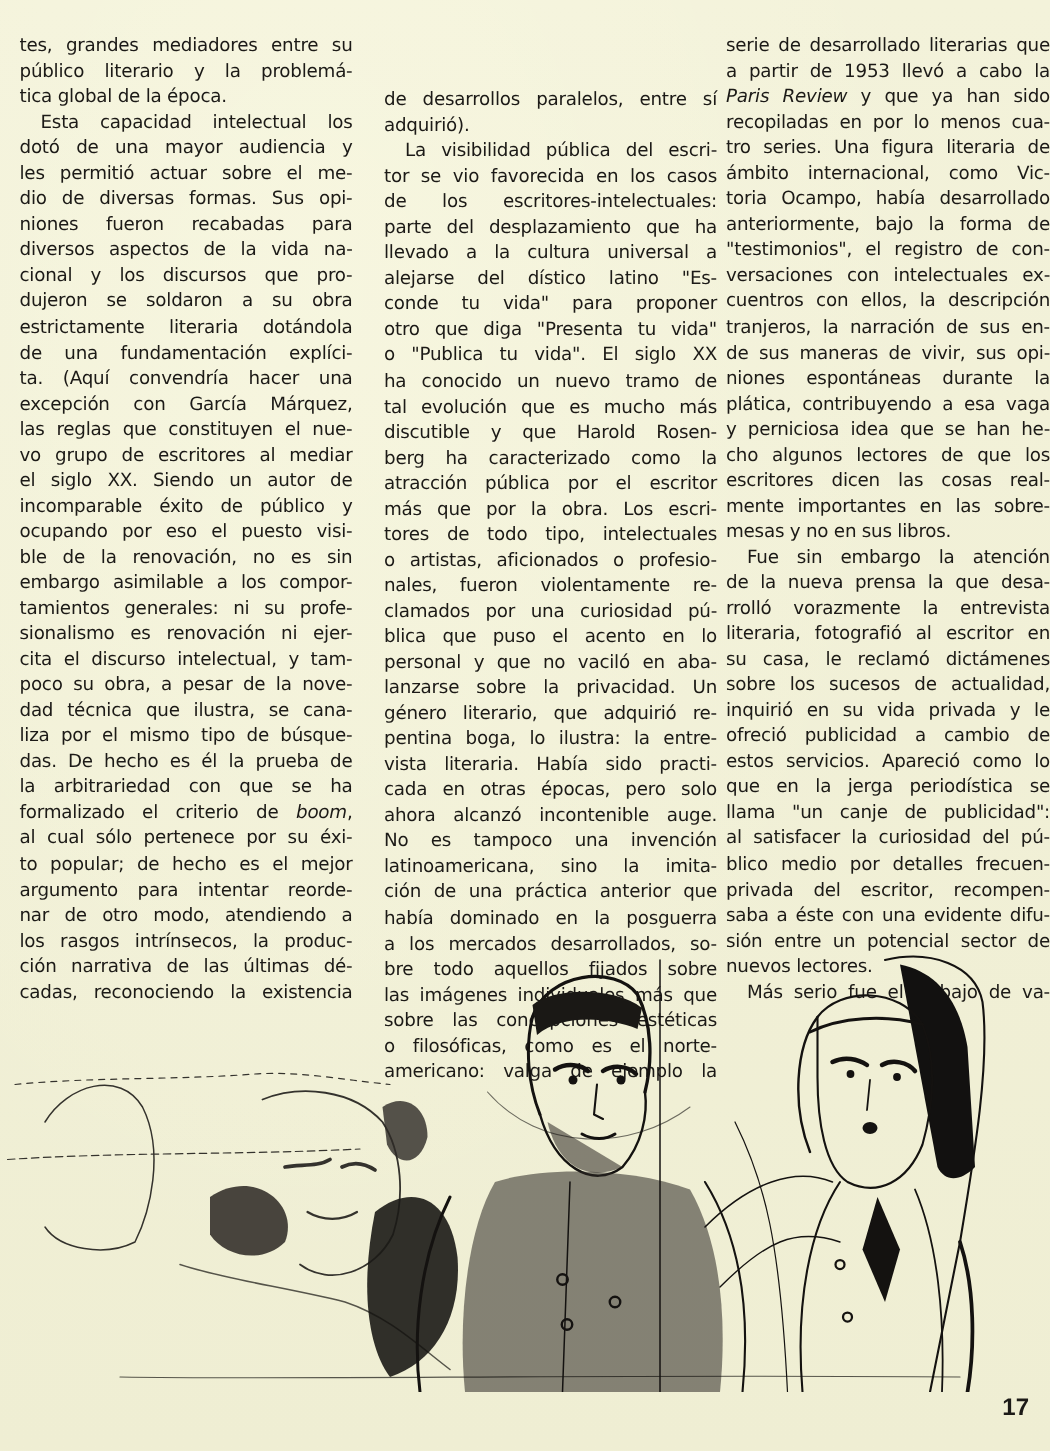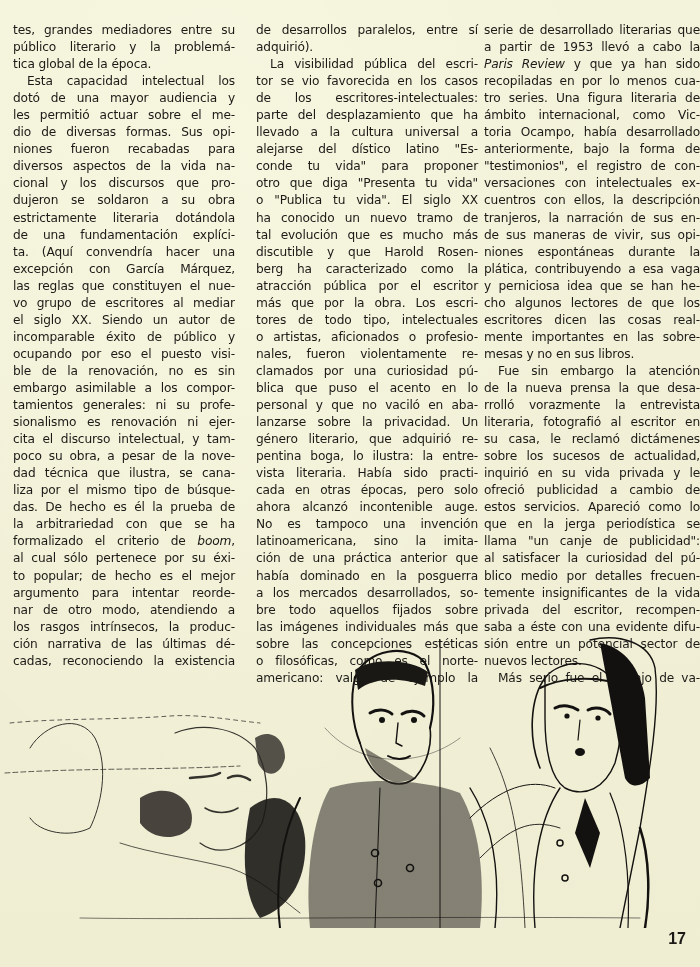--- a/index.html
+++ b/index.html
@@ -18,21 +18,21 @@
     }
     .column {
       position: absolute;
       top: 22px;
       width: 222px;
       font-size: 12.2px;
       line-height: 17.05px;
       letter-spacing: -0.15px;
     }
     .col-1 { left: 13px; }
-    .col-2 { left: 256px; }
+    .col-2 { left: 256px; margin-top: 36px; }
     .col-3 { left: 484px; width: 216px; }
     .line {
       display: block;
       white-space: nowrap;
       text-align: justify;
       text-align-last: justify;
       height: 17.05px;
       overflow: visible;
     }
     .line.last { text-align-last: left; }
@@ -165,21 +165,20 @@
       <span class="line">literaria, fotografió al escritor en</span>
       <span class="line">su casa, le reclamó dictámenes</span>
       <span class="line">sobre los sucesos de actualidad,</span>
       <span class="line">inquirió en su vida privada y le</span>
       <span class="line">ofreció publicidad a cambio de</span>
       <span class="line">estos servicios. Apareció como lo</span>
       <span class="line">que en la jerga periodística se</span>
       <span class="line">llama "un canje de publicidad":</span>
       <span class="line">al satisfacer la curiosidad del pú-</span>
       <span class="line">blico medio por detalles frecuen-</span>
-      <span class="line">temente insignificantes de la vida</span>
       <span class="line">privada del escritor, recompen-</span>
       <span class="line">saba a éste con una evidente difu-</span>
       <span class="line">sión entre un potencial sector de</span>
       <span class="line last">nuevos lectores.</span>
       <span class="line indent">Más serio fue el trabajo de va-</span>
     </div>
 
   <svg class="illustration" viewBox="0 0 700 300" xmlns="http://www.w3.org/2000/svg">
     <g fill="none" stroke="#141210" stroke-linecap="round" stroke-linejoin="round">
 

